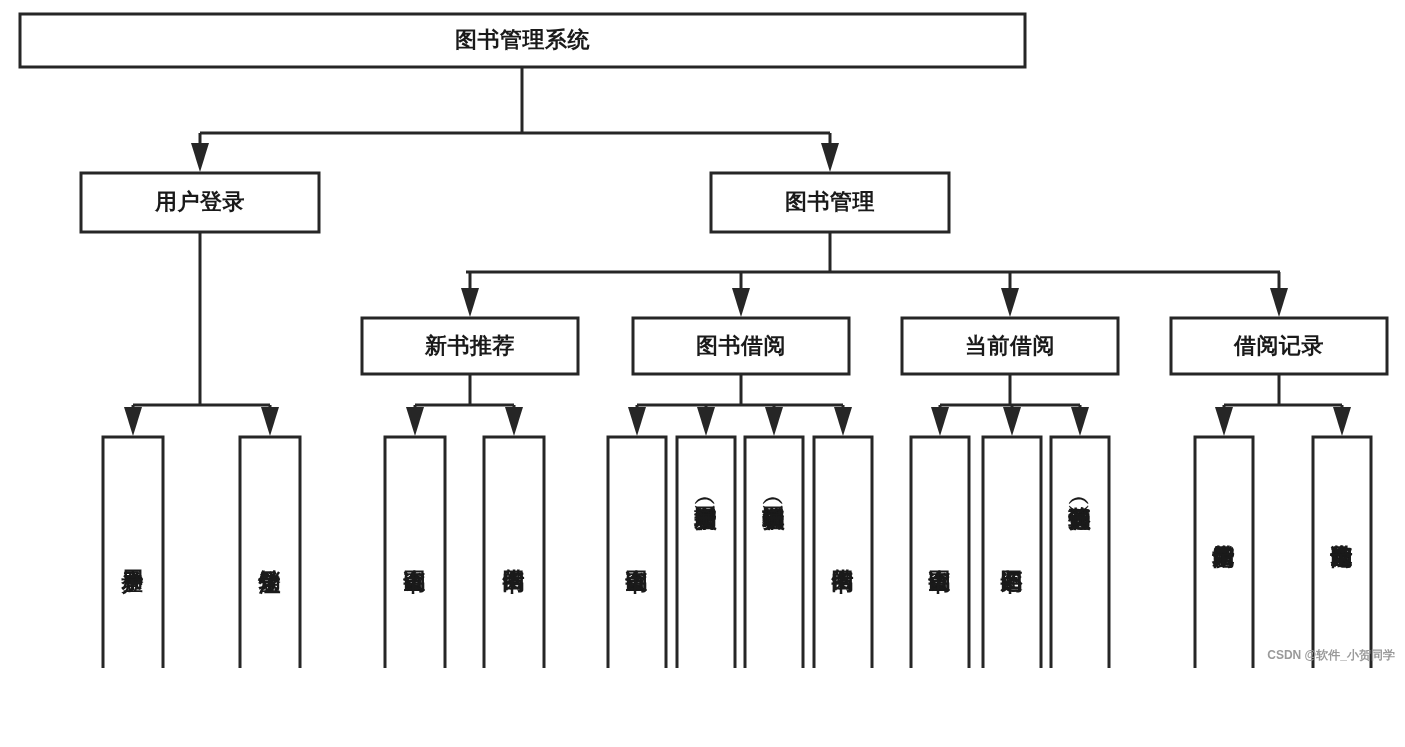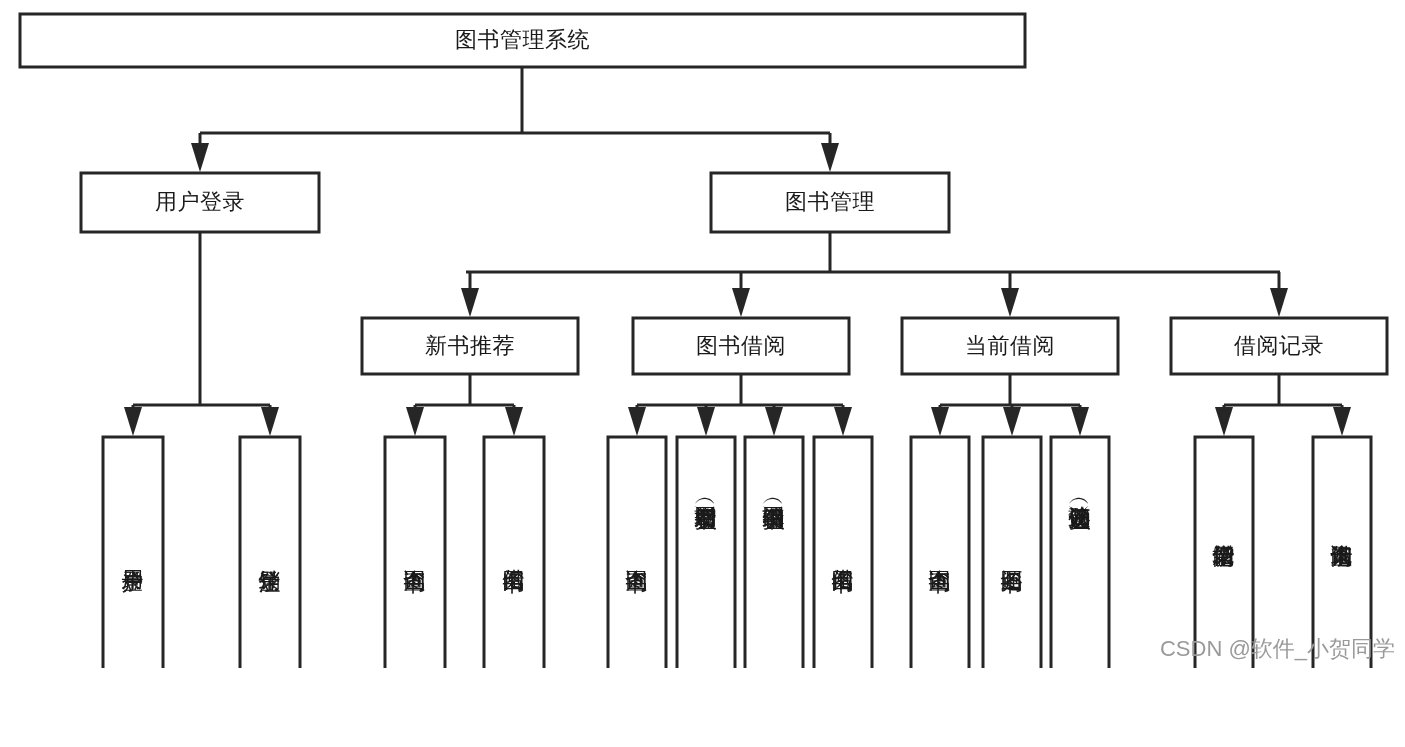--- a/index.html
+++ b/index.html
@@ -10,20 +10,21 @@
   }
   body {
     font-family: "Liberation Sans", "DejaVu Sans", sans-serif;
   }
   #diagram-root {
     position: relative;
     width: 1405px;
     height: 668px;
     background: #ffffff;
     overflow: hidden;
+    font-weight: bold;
   }
   svg.flow {
     position: absolute;
     top: 0;
     left: 0;
     width: 1405px;
     height: 747px;
     display: block;
   }
   .node-rect {
@@ -56,21 +57,21 @@
   }
   .arrow-head {
     fill: #262626;
     stroke: none;
   }
   .watermark {
     position: absolute;
     right: 10px;
     bottom: 4px;
     font-family: "Liberation Sans", "DejaVu Sans", sans-serif;
-    font-size: 22px;
+    font-size: 12px;
     color: #9a9a9a;
     white-space: nowrap;
     user-select: none;
     pointer-events: none;
     margin-top: 41px;
   }
 </style>
 </head>
 <body>
 

